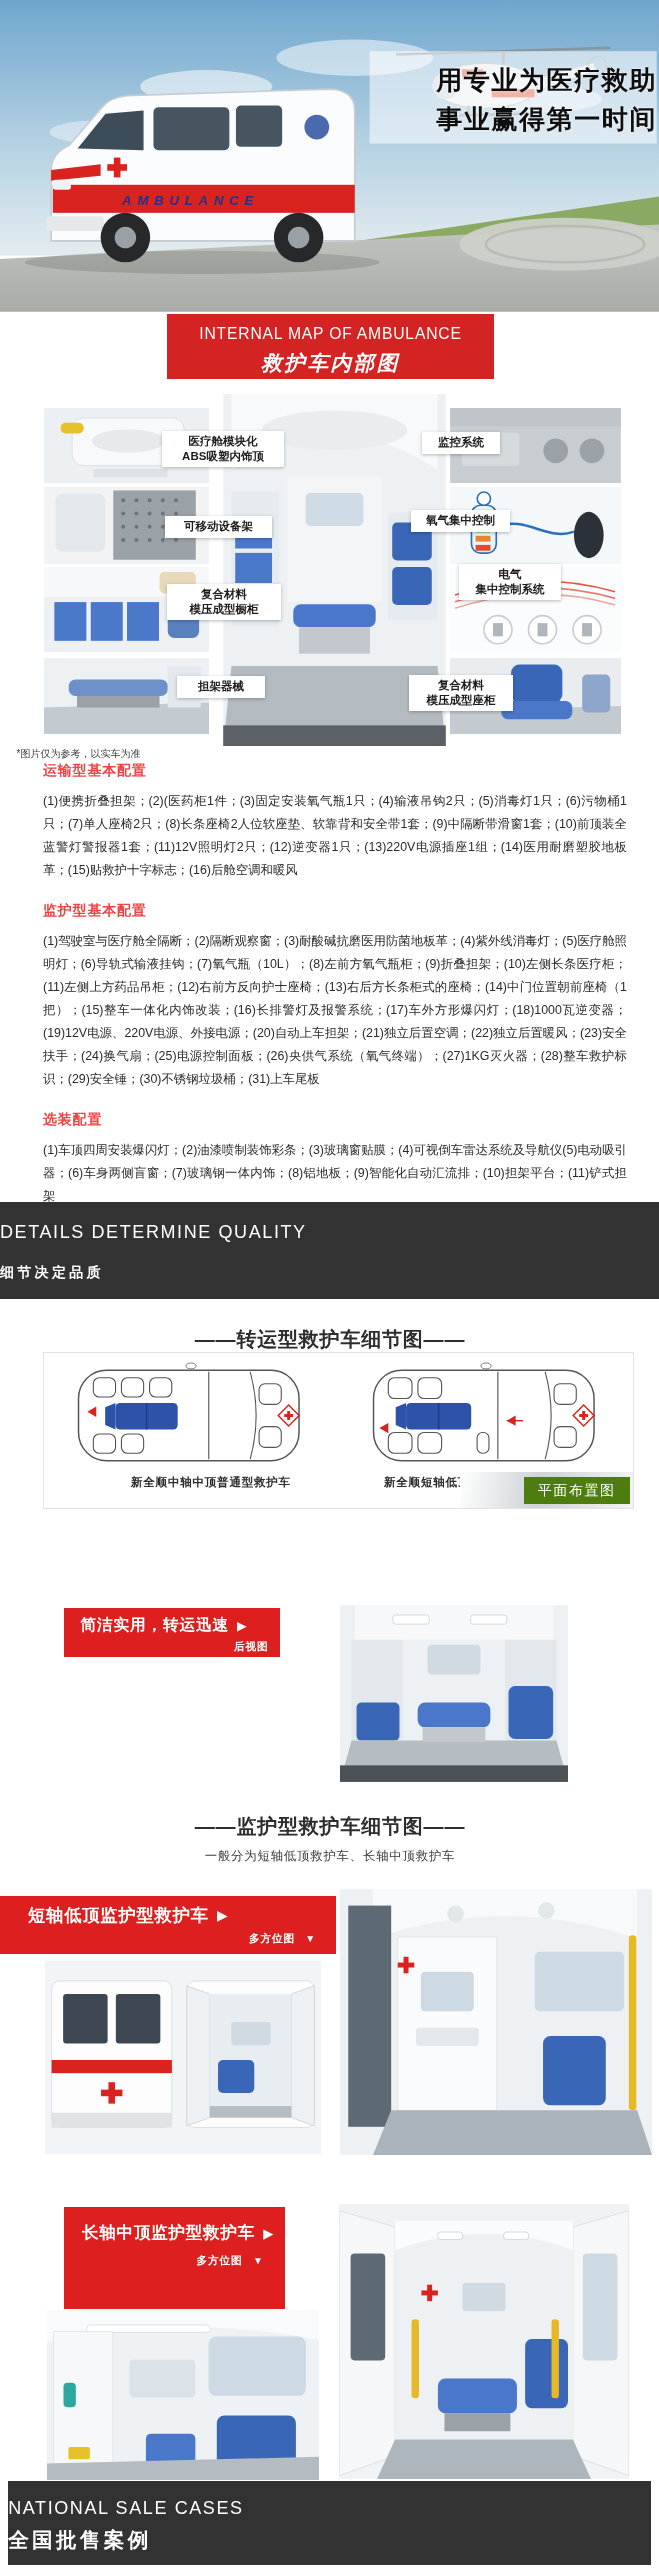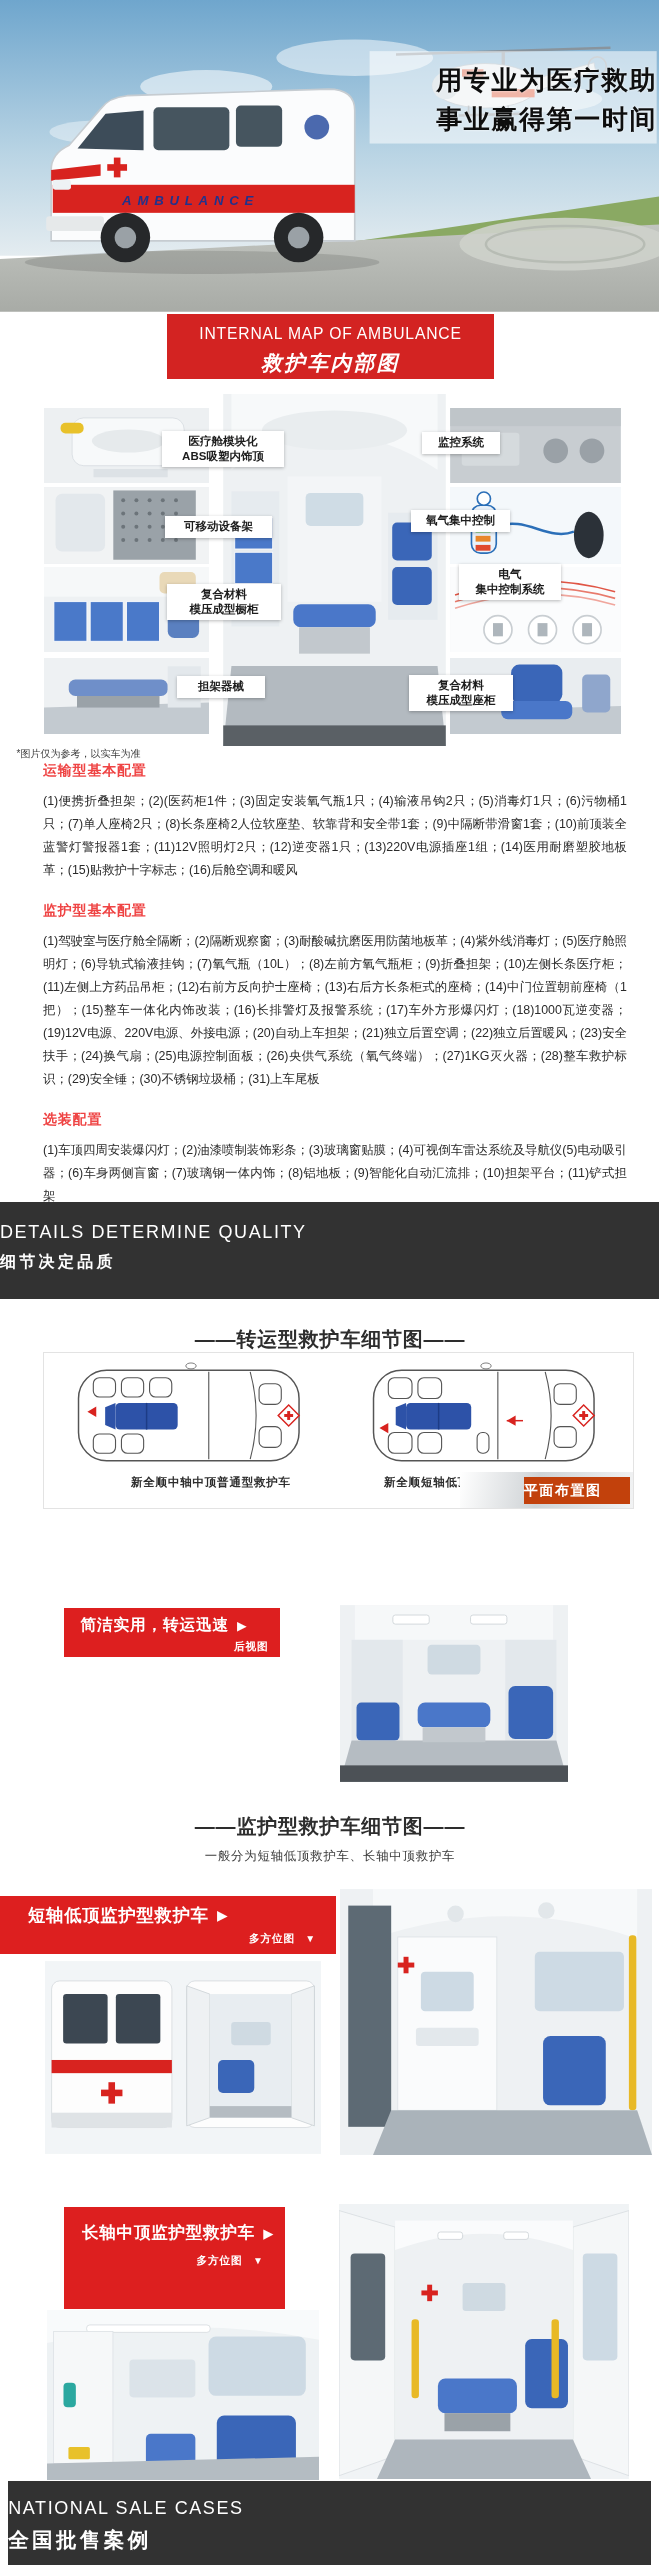--- a/index.html
+++ b/index.html
@@ -22,31 +22,31 @@
   .photo{position:absolute;overflow:hidden;}
   .footnote{position:absolute;font-size:10px;color:#3c3c3c;}
   
   .configs{position:absolute;left:43px;top:757px;width:584px;}
   .cfg-h{font-size:14px;font-weight:bold;color:#ef4444;letter-spacing:0.8px;margin:20px 0 10px 0;}
   .cfg-h:first-child{margin-top:5px;}
   .cfg-p{font-size:12.4px;line-height:23px;color:#2a2a2a;text-align:justify;margin:0;}
   
   .banner-dark{position:absolute;background:#323232;color:#fff;text-align:left;}
   .banner-dark .en{font-size:18px;letter-spacing:1.6px;margin-top:20px;}
-  .banner-dark .zh{font-size:16px;font-weight:bold;letter-spacing:3.3px;margin-top:9px;}
+  .banner-dark .zh{font-size:14px;font-weight:bold;letter-spacing:3.3px;margin-top:21px;}
   
   .sec-title{position:absolute;width:660px;text-align:center;font-size:20px;font-weight:bold;color:#2d2d2d;letter-spacing:0.8px;}
   .sec-sub{position:absolute;width:660px;text-align:center;font-size:12.4px;color:#3a3a3a;letter-spacing:0.8px;}
   
   .plan-box{position:absolute;left:43px;top:1352px;width:589px;height:155px;background:#fff;border:0.8px solid #e3e3e3;}
   .plan-cap{position:absolute;font-size:11.5px;font-weight:bold;color:#2d2d2d;letter-spacing:0.8px;}
   .plan-stripe{position:absolute;right:0;top:119px;width:173px;height:36px;
                background:linear-gradient(100deg,#ffffff 0%,#cfd3d6 45%,#f2f3f4 100%);}
-  .plan-badge{position:absolute;right:3.3px;top:124px;width:106px;height:27px;background:#c2410c;
-              color:#fff;font-size:14px;font-weight:bold;line-height:27px;letter-spacing:1.6px;}
+  .plan-badge{position:absolute;right:3.3px;top:124px;width:106px;height:27px;background:#4d7c0f;
+              color:#fff;font-size:14px;font-weight:normal;text-align:center;line-height:27px;letter-spacing:1.6px;}
   
   .red-tag{position:absolute;background:#dd1f1f;color:#fff;}
   .red-tag .l1{font-weight:bold;letter-spacing:0.8px;display:flex;align-items:center;}
   .red-tag .arr{margin-left:8.2px;font-size:.8em;}
   .red-tag .l2{font-size:10.7px;font-weight:bold;text-align:right;letter-spacing:0.8px;}
   .red-tag .l2 .arr2{margin-left:6.6px;font-size:10px;}
 </style>
 </head>
 <body>
 

